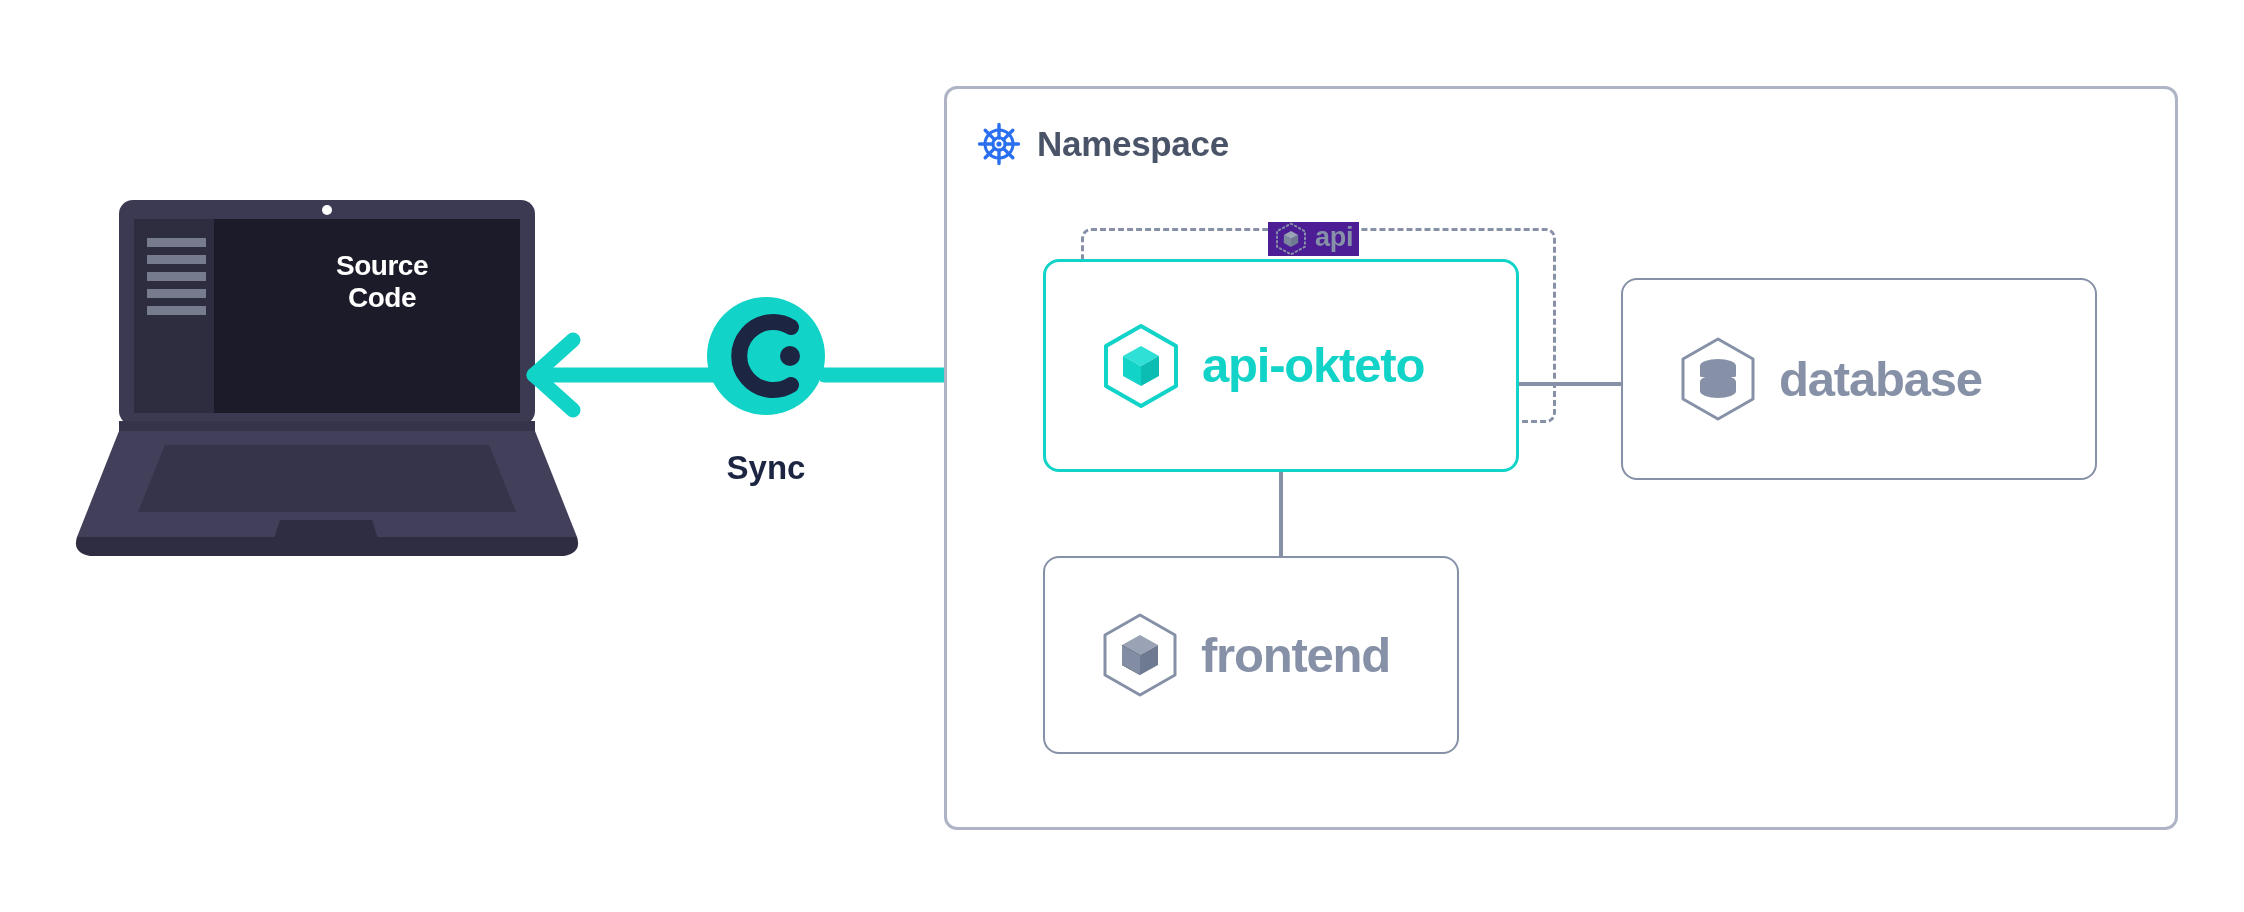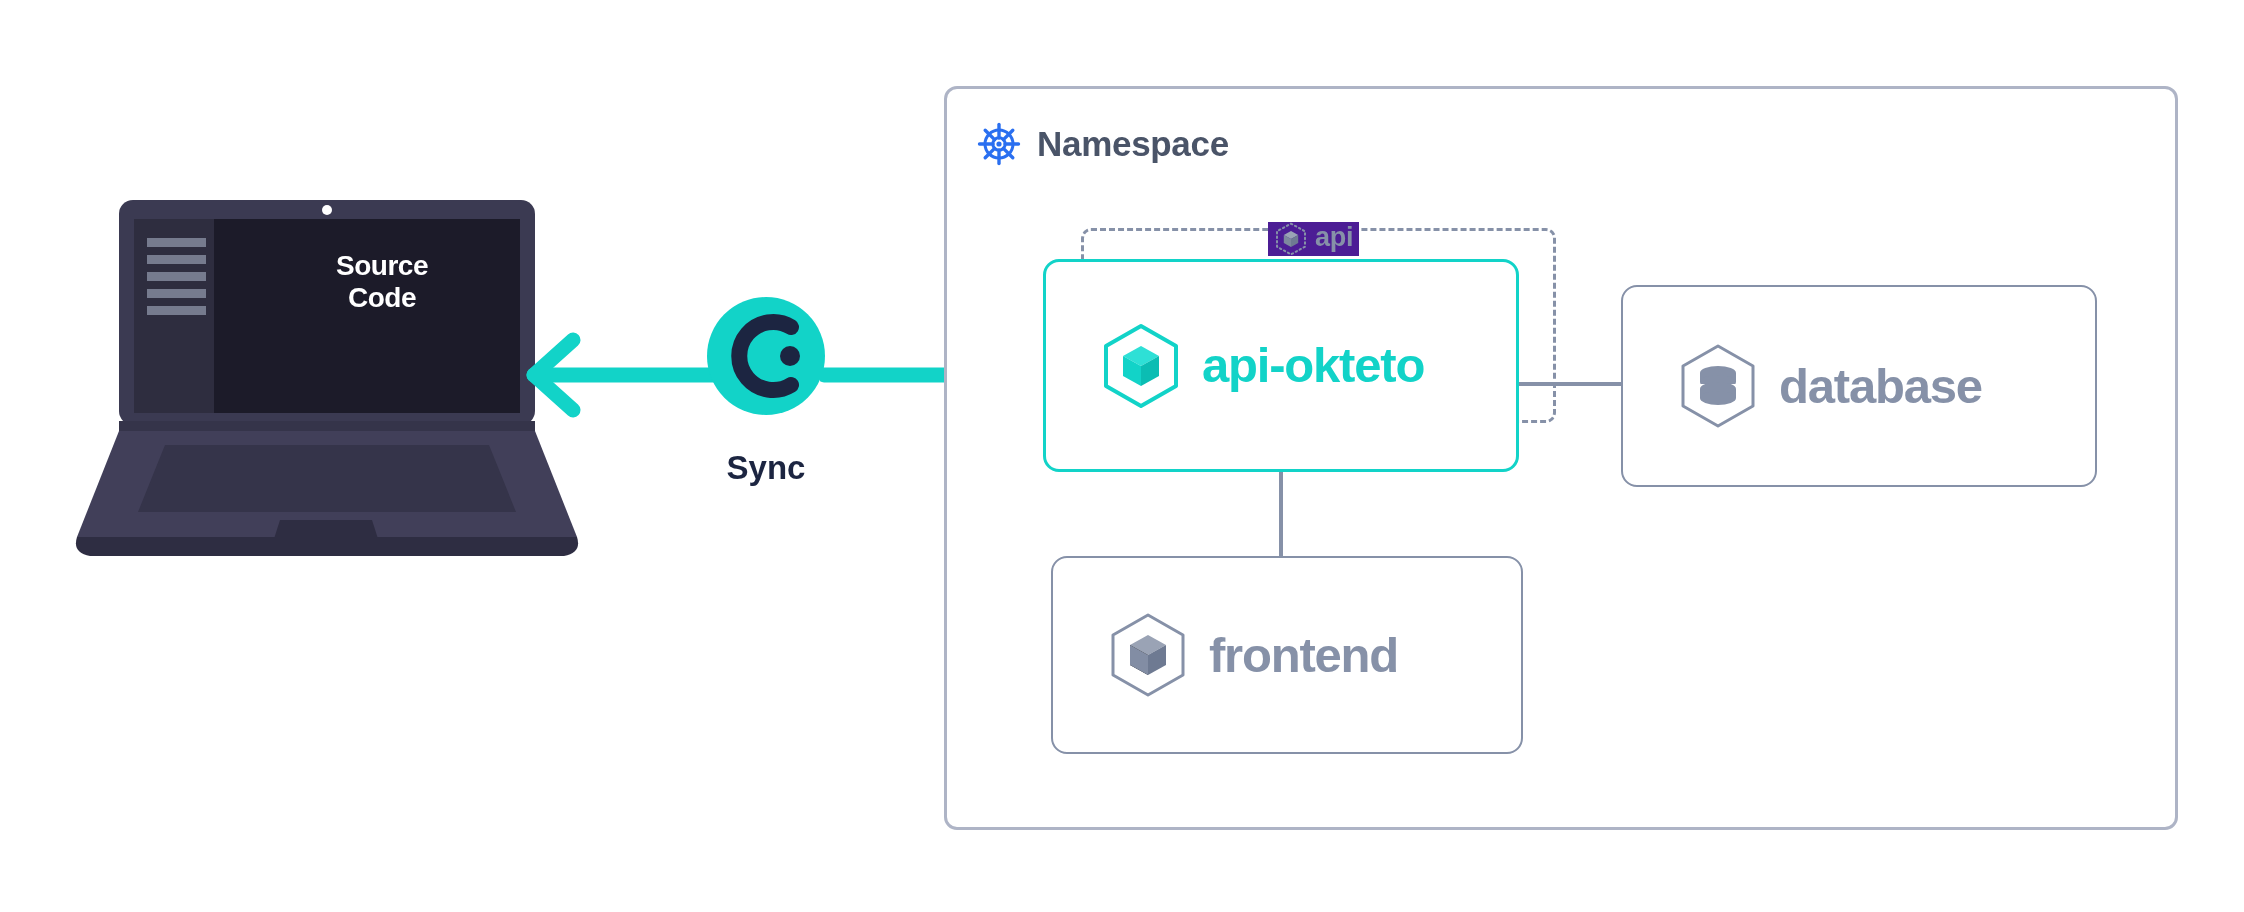--- a/index.html
+++ b/index.html
@@ -158,32 +158,32 @@
     left: 96px;    
     top: 170px;    
     width: 476px;
     height: 213px;
     border: 3.5px solid #12d3c8;
   }
   #box-api-okteto .svc-label { color: #12d3c8; }
 
   #box-database {
     left: 674px;   
-    top: 196px;    
+    top: 189px;    
     width: 476px;
     height: 202px;
     border: 2.5px solid #8691a8;
     text-align: right;
   }
   #box-database .svc-label { color: #8691a8; }
 
   #box-frontend {
-    left: 104px;
+    left: 96px;
     top: 467px;    
-    width: 472px;
+    width: 416px;
     height: 198px;
     border: 2.5px solid #8691a8;
   }
   #box-frontend .svc-label { color: #8691a8; }
 
   
   .connector {
     position: absolute;
     background: #8691a8;
     z-index: 1;

